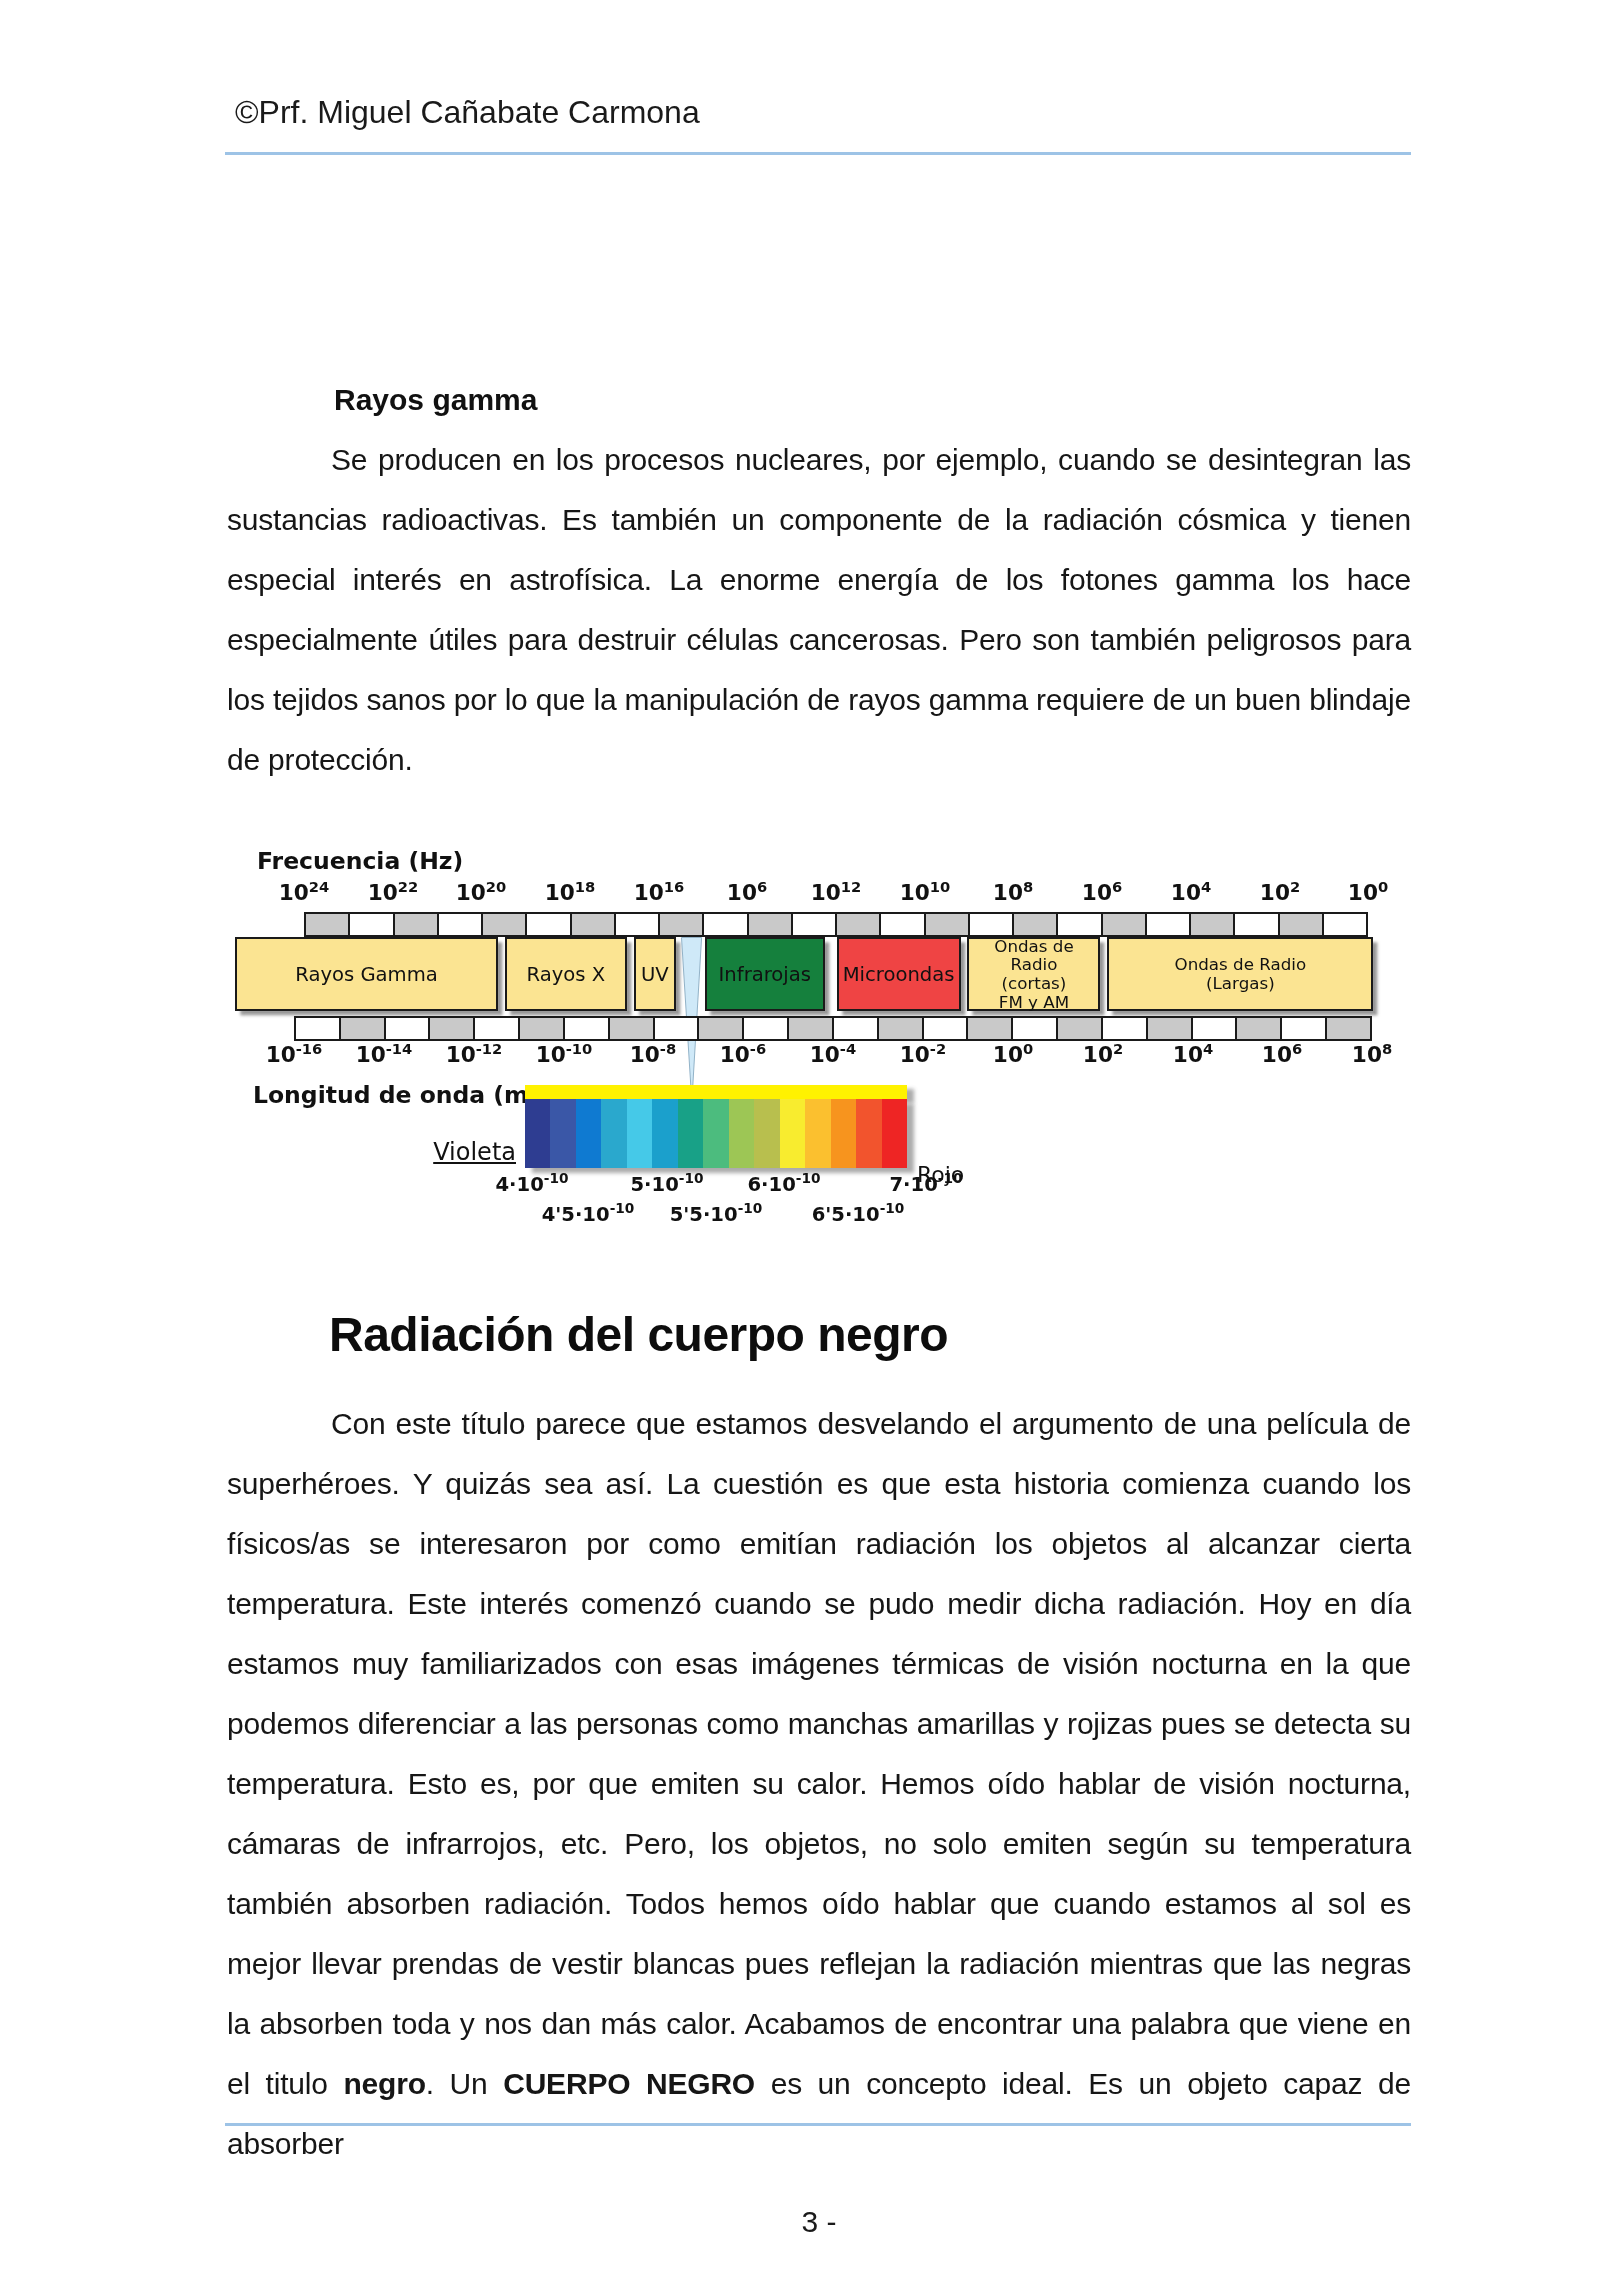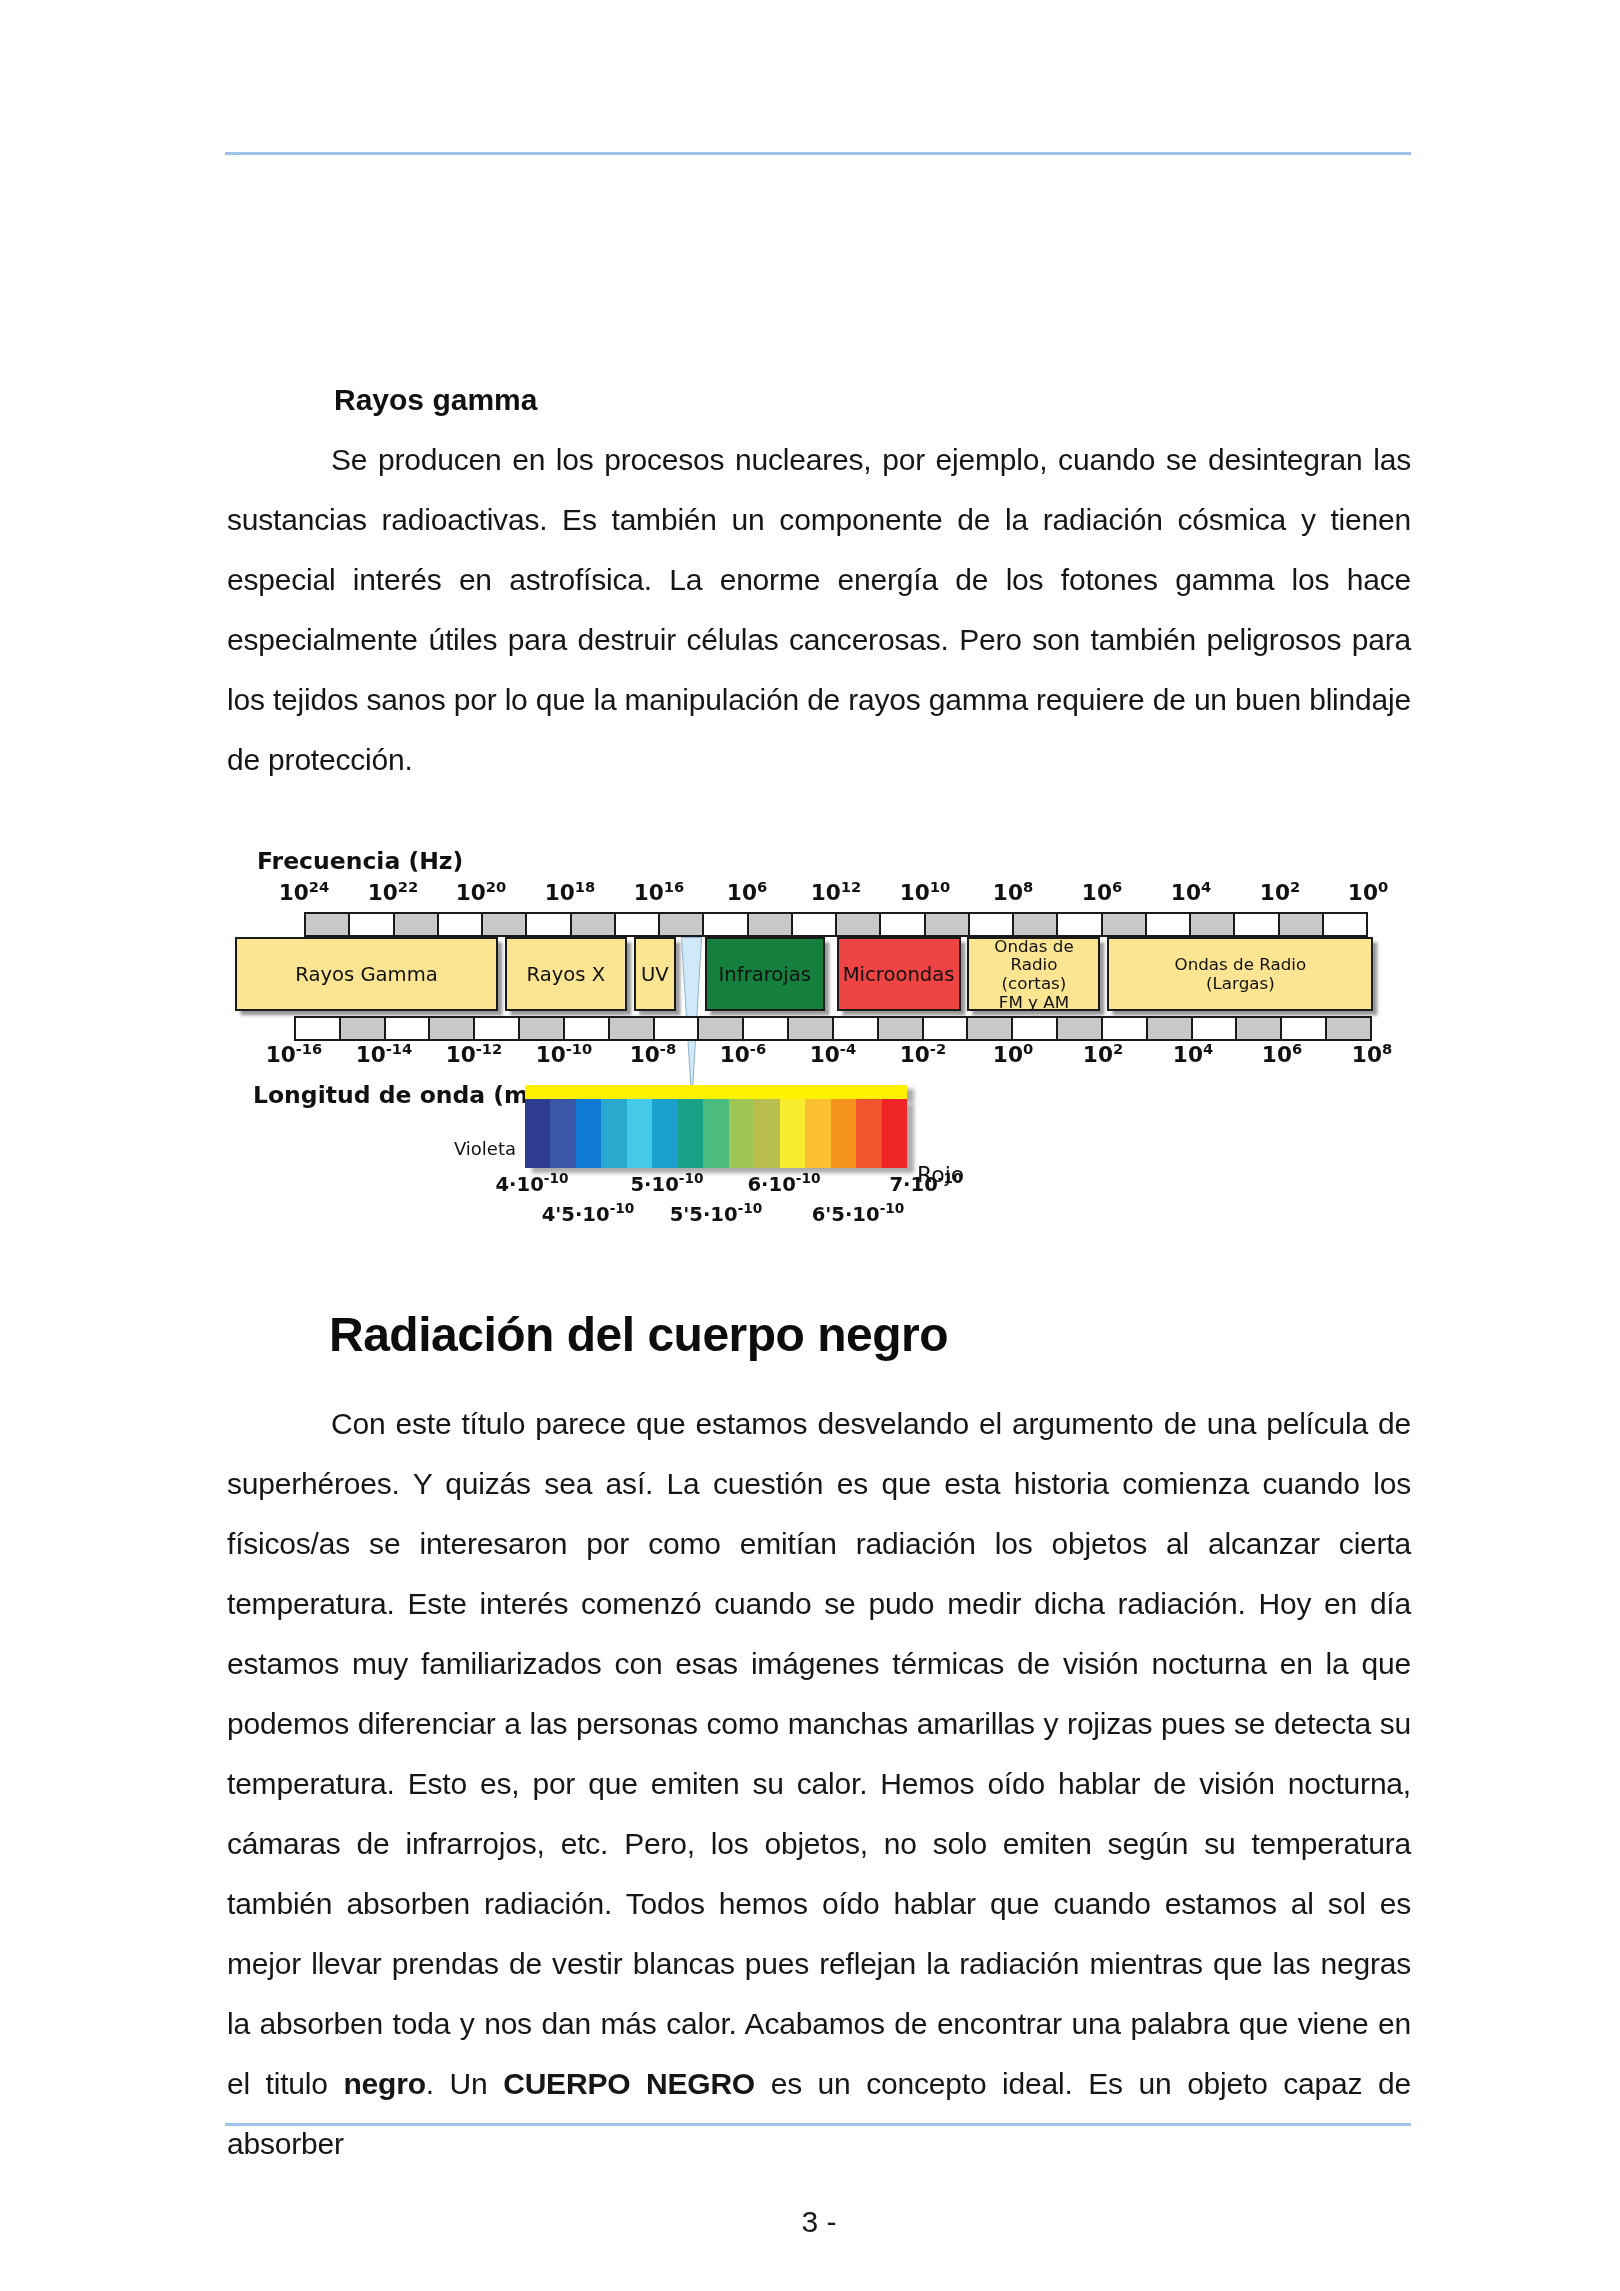--- a/index.html
+++ b/index.html
@@ -42,30 +42,31 @@
   .band{box-sizing:border-box;height:74px;border:2px solid #1a1a1a;
         display:flex;flex-direction:column;align-items:center;justify-content:center;
         text-align:center;font-size:19.6px;box-shadow:4.9px 4.9px 2.9px rgba(70,70,70,.55);}
   .band.small{font-size:16.7px;line-height:18.6px;}
   #wedge{position:absolute;left:681px;top:937px;}
   #ybar{position:absolute;left:525px;top:1085px;width:382px;height:13.7px;
         box-shadow:6.9px 3.9px 3.9px rgba(70,70,70,.45);}
   #spectrum{position:absolute;left:525px;top:1099px;width:382px;height:69px;display:flex;
         box-shadow:6.9px 4.9px 3.9px rgba(70,70,70,.45);}
   .sc{flex:1;}
-  #violet-label{position:absolute;left:406px;top:1138px;width:110px;text-align:right;font-size:18px;}
+  #violet-label{position:absolute;left:406px;top:1138px;width:110px;text-align:right;font-size:24px;text-decoration:underline;}
   #red-label{position:absolute;left:917px;top:1138px;font-size:22px;margin-top:24px;}
   .val{position:absolute;transform:translateX(-50%);font-size:19.6px;font-weight:bold;white-space:nowrap;}
   .val sup{font-size:13.7px;}
 </style>
 </head>
 <body>
 
 <div class="page">
 
+  <div class="hdr" id="hdr-left">©Prf. Miguel Cañabate Carmona</div>
   <div class="rule" id="rule-top" style="background: rgb(157, 195, 230);"></div>
 
   <div id="subheading">Rayos gamma</div>
   <p class="para" id="p2">Se producen en los procesos nucleares, por ejemplo, cuando se desintegran las sustancias radioactivas. Es también un componente de la radiación cósmica y tienen especial interés en astrofísica. La enorme energía de los fotones gamma los hace especialmente útiles para destruir células cancerosas. Pero son también peligrosos para los tejidos sanos por lo que la manipulación de rayos gamma requiere de un buen blindaje de protección.</p>
 
   <div class="dg" id="freq-label">Frecuencia (Hz)</div>
   <div id="freq-ticks">
       <span class="tick dg" style="left: 304px; top: 878px;">10<sup>24</sup></span>
       <span class="tick dg" style="left: 393px; top: 878px;">10<sup>22</sup></span>
       <span class="tick dg" style="left: 481px; top: 878px;">10<sup>20</sup></span>

